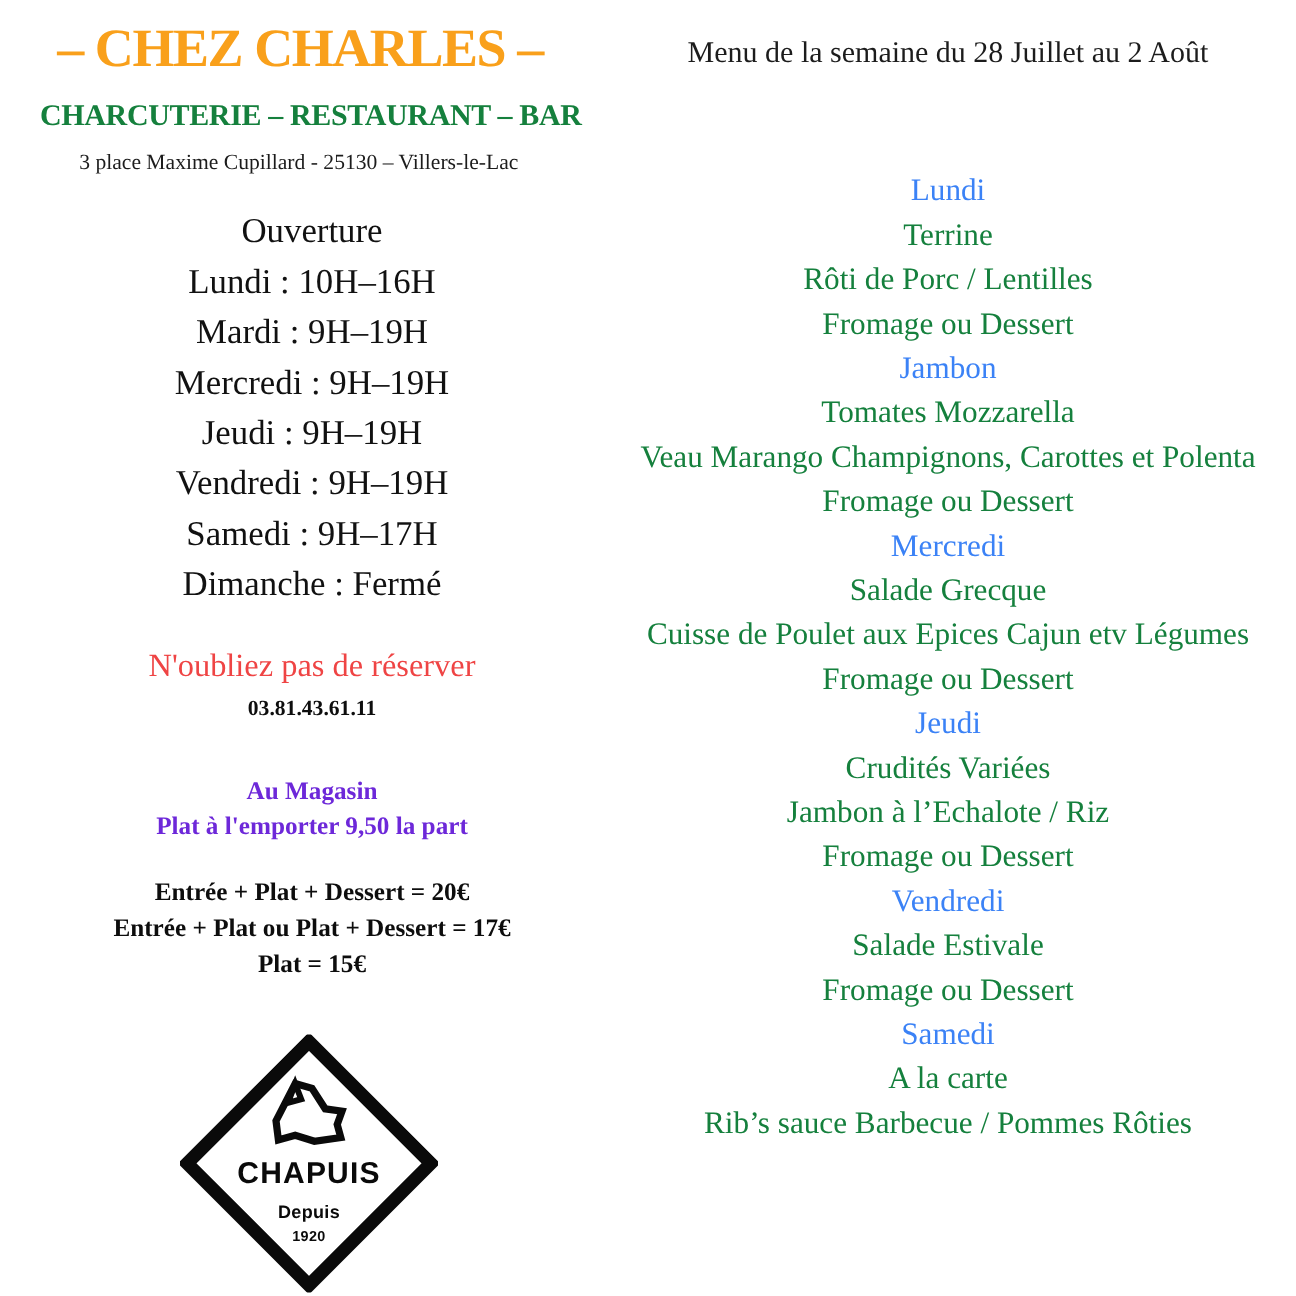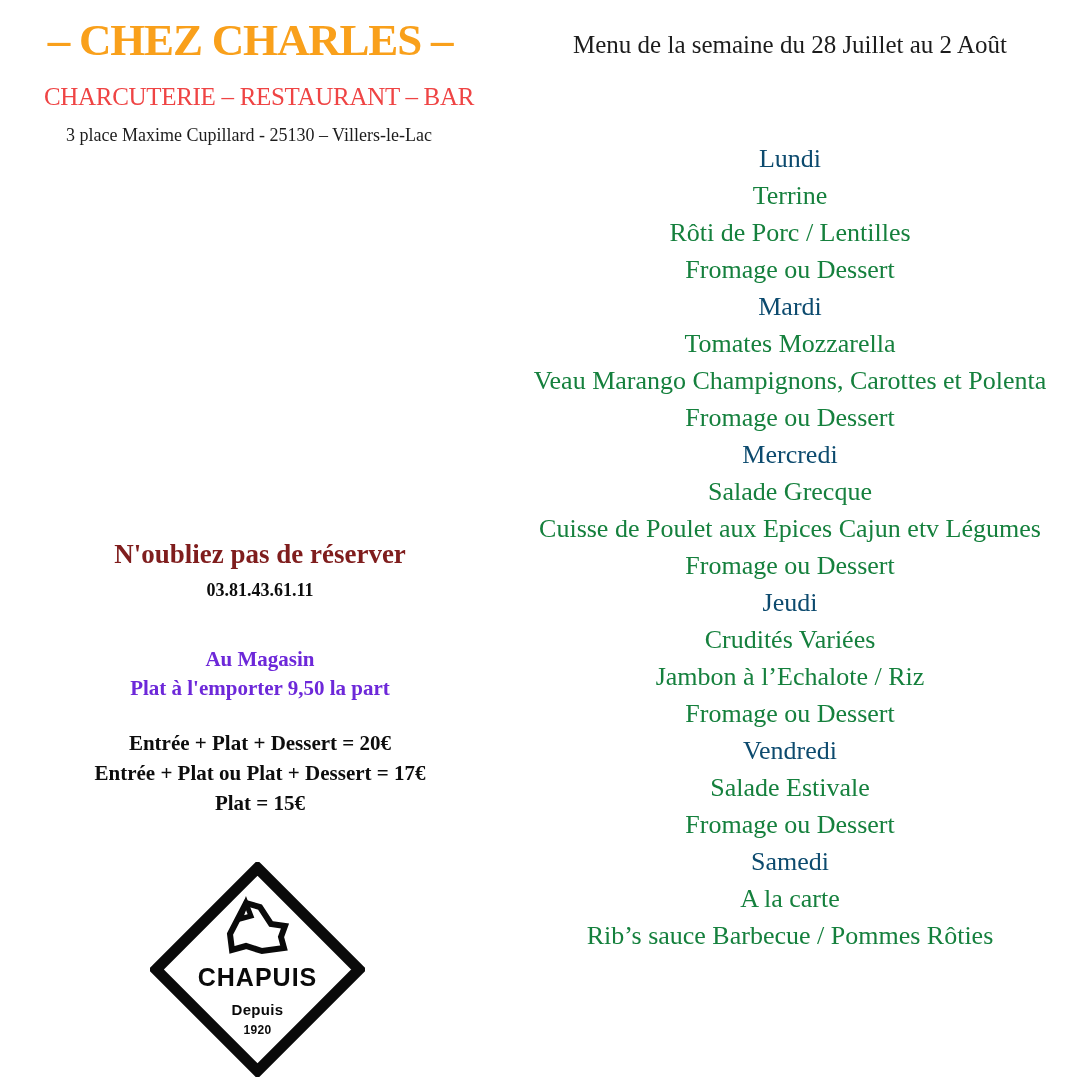--- a/index.html
+++ b/index.html
@@ -48,25 +48,25 @@
     white-space: nowrap;
   }
 
   .brand-sub {
     position: absolute;
     left: 0;
     top: 84px;
     width: 518px;
     text-align: center;
     font-family: "Liberation Serif", "DejaVu Serif", serif;
-    font-weight: normal;
+    font-weight: bold;
     font-size: 25px;
     line-height: 1;
     letter-spacing: -0.3px;
-    color: #ef4444;
+    color: #15803d;
     white-space: nowrap;
   }
 
   .brand-address {
     position: absolute;
     left: 0;
     top: 126px;
     width: 498px;
     text-align: center;
     font-size: 18px;
@@ -97,24 +97,24 @@
 
   
   .reserve {
     position: absolute;
     left: 0;
     top: 536px;
     width: 520px;
     text-align: center;
   }
   .reserve-title {
-    font-weight: bold;
+    font-weight: normal;
     font-size: 27px;
     line-height: 36px;
-    color: #7f1d1d;
+    color: #ef4444;
   }
   .reserve-phone {
     font-weight: bold;
     font-size: 18px;
     line-height: 36px;
     color: #0d0d0d;
   }
 
   
   .shop {
@@ -213,21 +213,21 @@
   .menu-list {
     position: absolute;
     left: 0;
     top: 140px;
     width: 580px;
     text-align: center;
   }
   .day-name {
     font-size: 26px;
     line-height: 37px;
-    color: #0c4a6e;
+    color: #3b82f6;
   }
   .dish {
     font-size: 26px;
     line-height: 37px;
     color: #15803d;
     white-space: nowrap;
   }
 </style>
 </head>
 <body>
@@ -235,20 +235,30 @@
 <div class="page">
 
   <div class="left-col">
 
     <div class="brand-title">– CHEZ CHARLES –</div>
 
     <div class="brand-sub">CHARCUTERIE – RESTAURANT – BAR</div>
 
     <div class="brand-address">3 place Maxime Cupillard - 25130 – Villers-le-Lac</div>
 
+    <div class="hours">
+      <div class="hours-title">Ouverture</div>
+      <div class="hours-line">Lundi : 10H–16H</div>
+      <div class="hours-line">Mardi : 9H–19H</div>
+      <div class="hours-line">Mercredi : 9H–19H</div>
+      <div class="hours-line">Jeudi : 9H–19H</div>
+      <div class="hours-line">Vendredi : 9H–19H</div>
+      <div class="hours-line">Samedi : 9H–17H</div>
+      <div class="hours-line">Dimanche : Fermé</div>
+    </div>
 
     <div class="reserve">
       <div class="reserve-title">N'oubliez pas de réserver</div>
       <div class="reserve-phone">03.81.43.61.11</div>
     </div>
 
     <div class="shop">
       <div class="shop-title">Au Magasin</div>
       <div class="shop-line">Plat à l'emporter  9,50 la part</div>
     </div>
@@ -282,21 +292,21 @@
     <div class="menu-list">
 
       <div class="day-block">
         <div class="day-name">Lundi</div>
         <div class="dish">Terrine</div>
         <div class="dish">Rôti de Porc / Lentilles</div>
         <div class="dish">Fromage ou Dessert</div>
       </div>
 
       <div class="day-block">
-        <div class="day-name">Mardi</div>
+        <div class="day-name">Jambon</div>
         <div class="dish">Tomates Mozzarella</div>
         <div class="dish">Veau Marango Champignons, Carottes et Polenta</div>
         <div class="dish">Fromage ou Dessert</div>
       </div>
 
       <div class="day-block">
         <div class="day-name">Mercredi</div>
         <div class="dish">Salade Grecque</div>
         <div class="dish">Cuisse de Poulet aux Epices Cajun etv Légumes</div>
         <div class="dish">Fromage ou Dessert</div>

